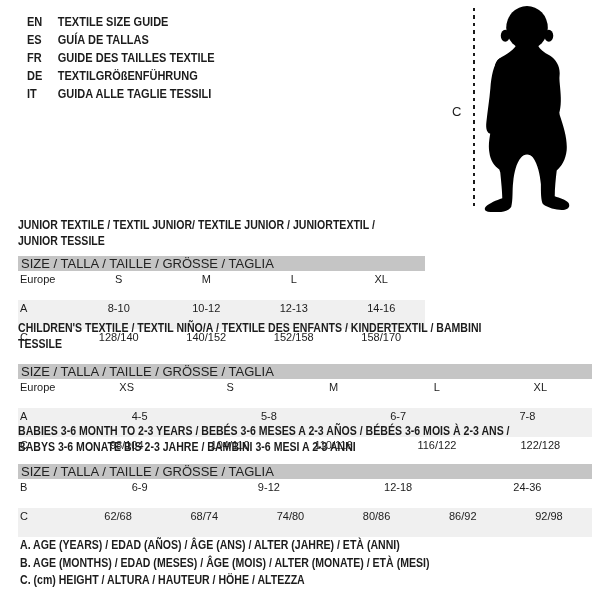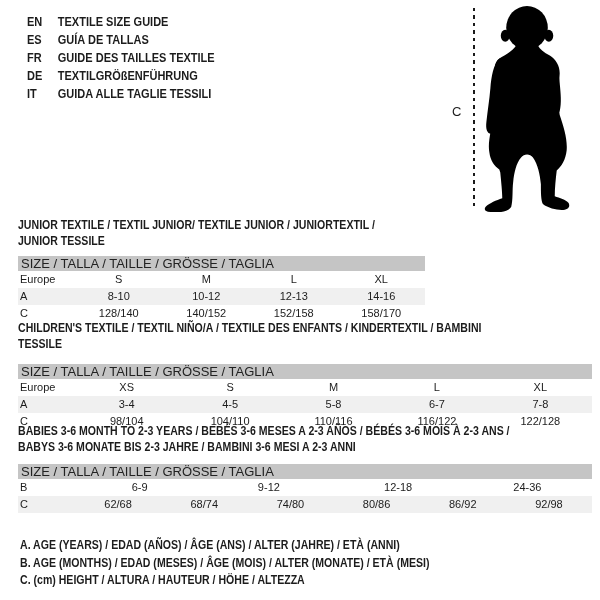--- a/index.html
+++ b/index.html
@@ -31,21 +31,21 @@
   #tbl-1{top:320px;width:574px;}
   #tbl-2{top:423px;width:574px;}
   .tbl-title{font-size:12px;font-weight:bold;line-height:16px;white-space:pre-line;}
   #tbl-0 .tbl-bar{margin-top:7px;}
   #tbl-1 .tbl-bar{margin-top:12px;}
   #tbl-2 .tbl-bar{margin-top:9px;}
   .tbl-bar{
     background:var(--bar,#c5c5c5);height:15px;line-height:15px;
     font-size:13px;padding-left:3px;color:#222;
   }
-  .tbl-row{display:flex;height:17px;line-height:17px;font-size:11px;}
+  .tbl-row{display:flex;height:29px;line-height:17px;font-size:11px;}
   .tbl-row.alt{background:var(--alt,#f0f0f0);}
   .cell-label{flex:0 0 55px;padding-left:2px;text-align:left;}
   .cell-val{flex:1;text-align:center;}
 
   
   .footnotes{position:absolute;left:20px;top:537px;}
   .footnote{font-size:12px;font-weight:bold;line-height:17.5px;}
 </style>
 </head>
 <body style="--bar: #c5c5c5; --alt: #f0f0f0; --text: #1c1c1c;">
@@ -136,21 +136,20 @@
     <div class="tbl-row">
       <div class="cell-label">Europe</div>
       <div class="cell-val">XS</div>
       <div class="cell-val">S</div>
       <div class="cell-val">M</div>
       <div class="cell-val">L</div>
       <div class="cell-val">XL</div>
     </div>
     <div class="tbl-row alt">
       <div class="cell-label">A</div>
-      <div class="cell-val">3-4</div>
       <div class="cell-val">4-5</div>
       <div class="cell-val">5-8</div>
       <div class="cell-val">6-7</div>
       <div class="cell-val">7-8</div>
     </div>
     <div class="tbl-row">
       <div class="cell-label">C</div>
       <div class="cell-val">98/104</div>
       <div class="cell-val">104/110</div>
       <div class="cell-val">110/116</div>

